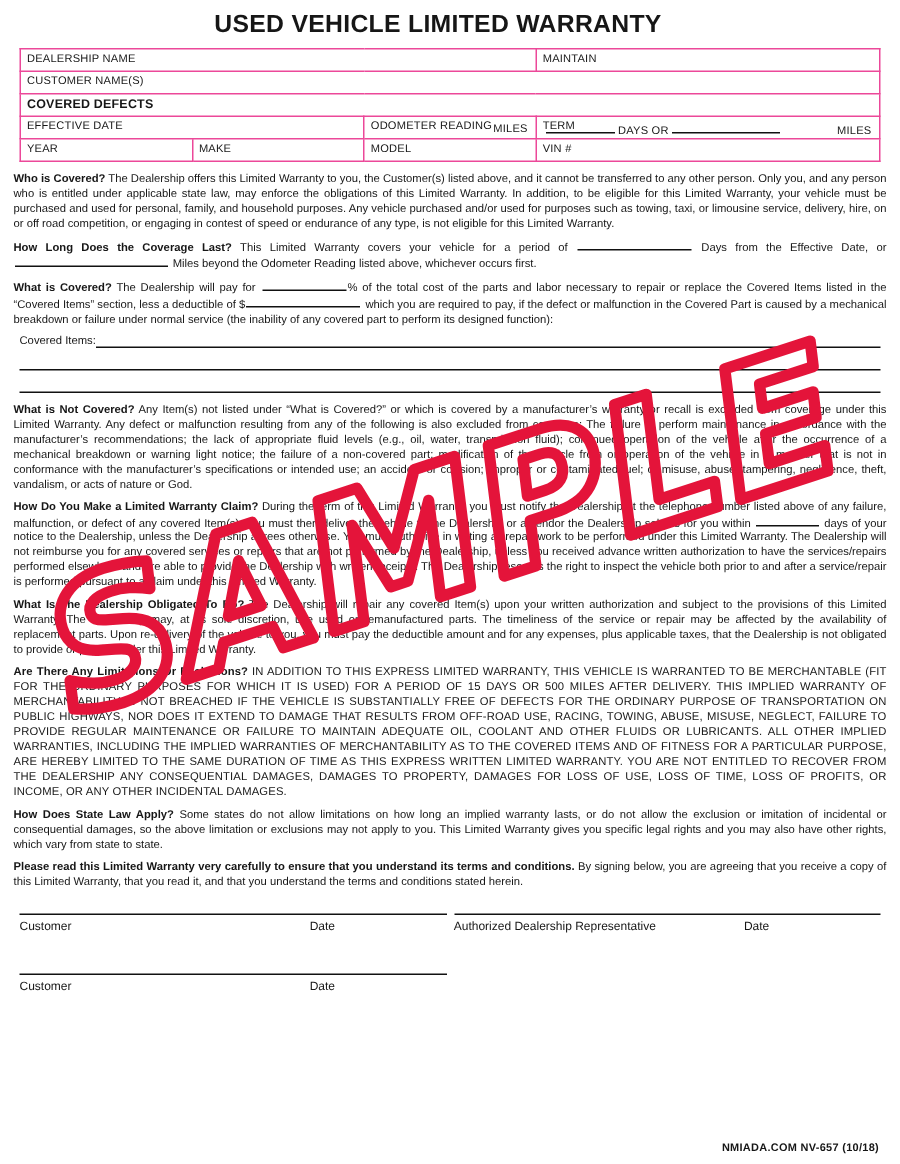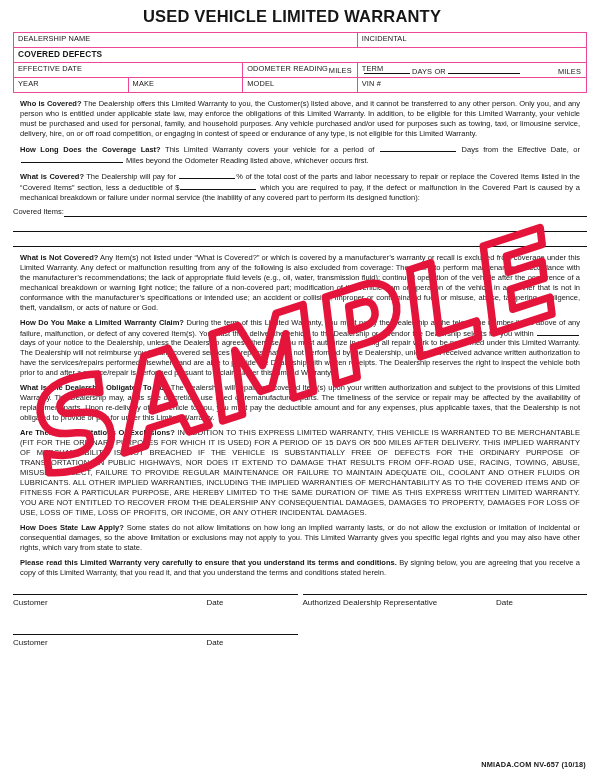--- a/index.html
+++ b/index.html
@@ -76,21 +76,21 @@
     right: 2px;
     font-size: 7.4px;
     white-space: nowrap;
   }
   .ul { border-bottom: 1px solid #111; display:inline-block; }
   .ul-sm { width: 46px; }
   .ul-md { width: 72px; }
 
   
   .body-text {
-    margin: 0 20px;
+    margin: 0 9px;
     font-size: 7.5px;
     line-height: 1.33;
     text-align: justify;
   }
   .body-text p {
     margin: 0 0 5px 0;
   }
   .body-text p.tight { margin-bottom: 4px; }
   .hdr { font-weight: bold; }
   .caps { letter-spacing: 0.1px; }
@@ -196,21 +196,26 @@
   <h1 class="doc-title">USED VEHICLE LIMITED WARRANTY</h1>
 
   <div class="form-area">
     <table class="form-table">
       <tbody>
           <tr>
         <td colspan="3" class="tall">
           <span class="cell-label">DEALERSHIP NAME</span>
         </td>
         <td colspan="2" class="tall">
-          <span class="cell-label">INCIDENTAL</span>
+          <span class="cell-label">MAINTAIN</span>
+        </td>
+      </tr>
+      <tr>
+        <td colspan="5" class="tall">
+          <span class="cell-label">CUSTOMER NAME(S)</span>
         </td>
       </tr>
       <tr class="row-section">
         <td colspan="5">
           <span class="cell-label bold">COVERED DEFECTS</span>
         </td>
       </tr>
       <tr>
         <td class="tall2" colspan="2">
           <span class="cell-label">EFFECTIVE DATE</span>

